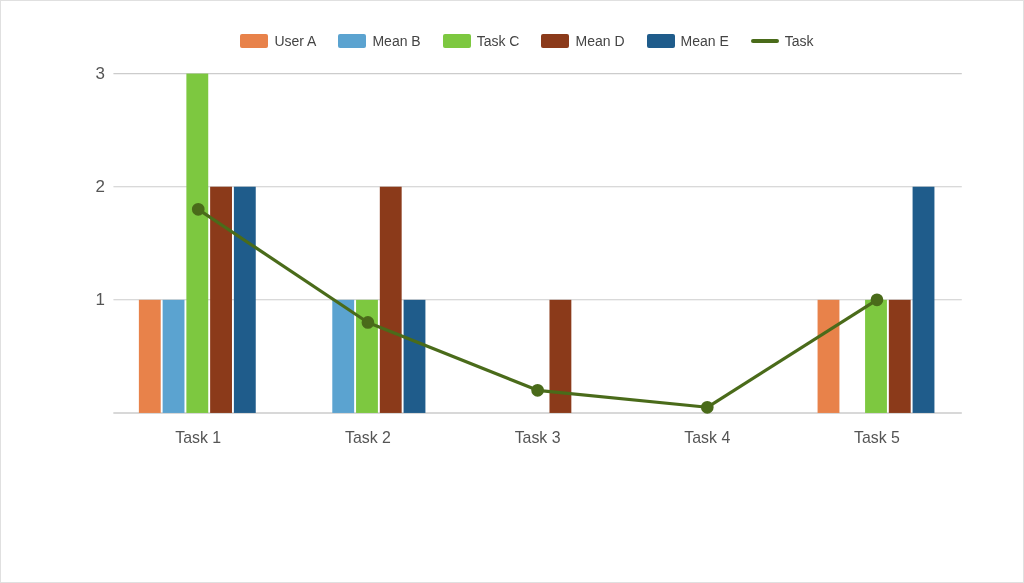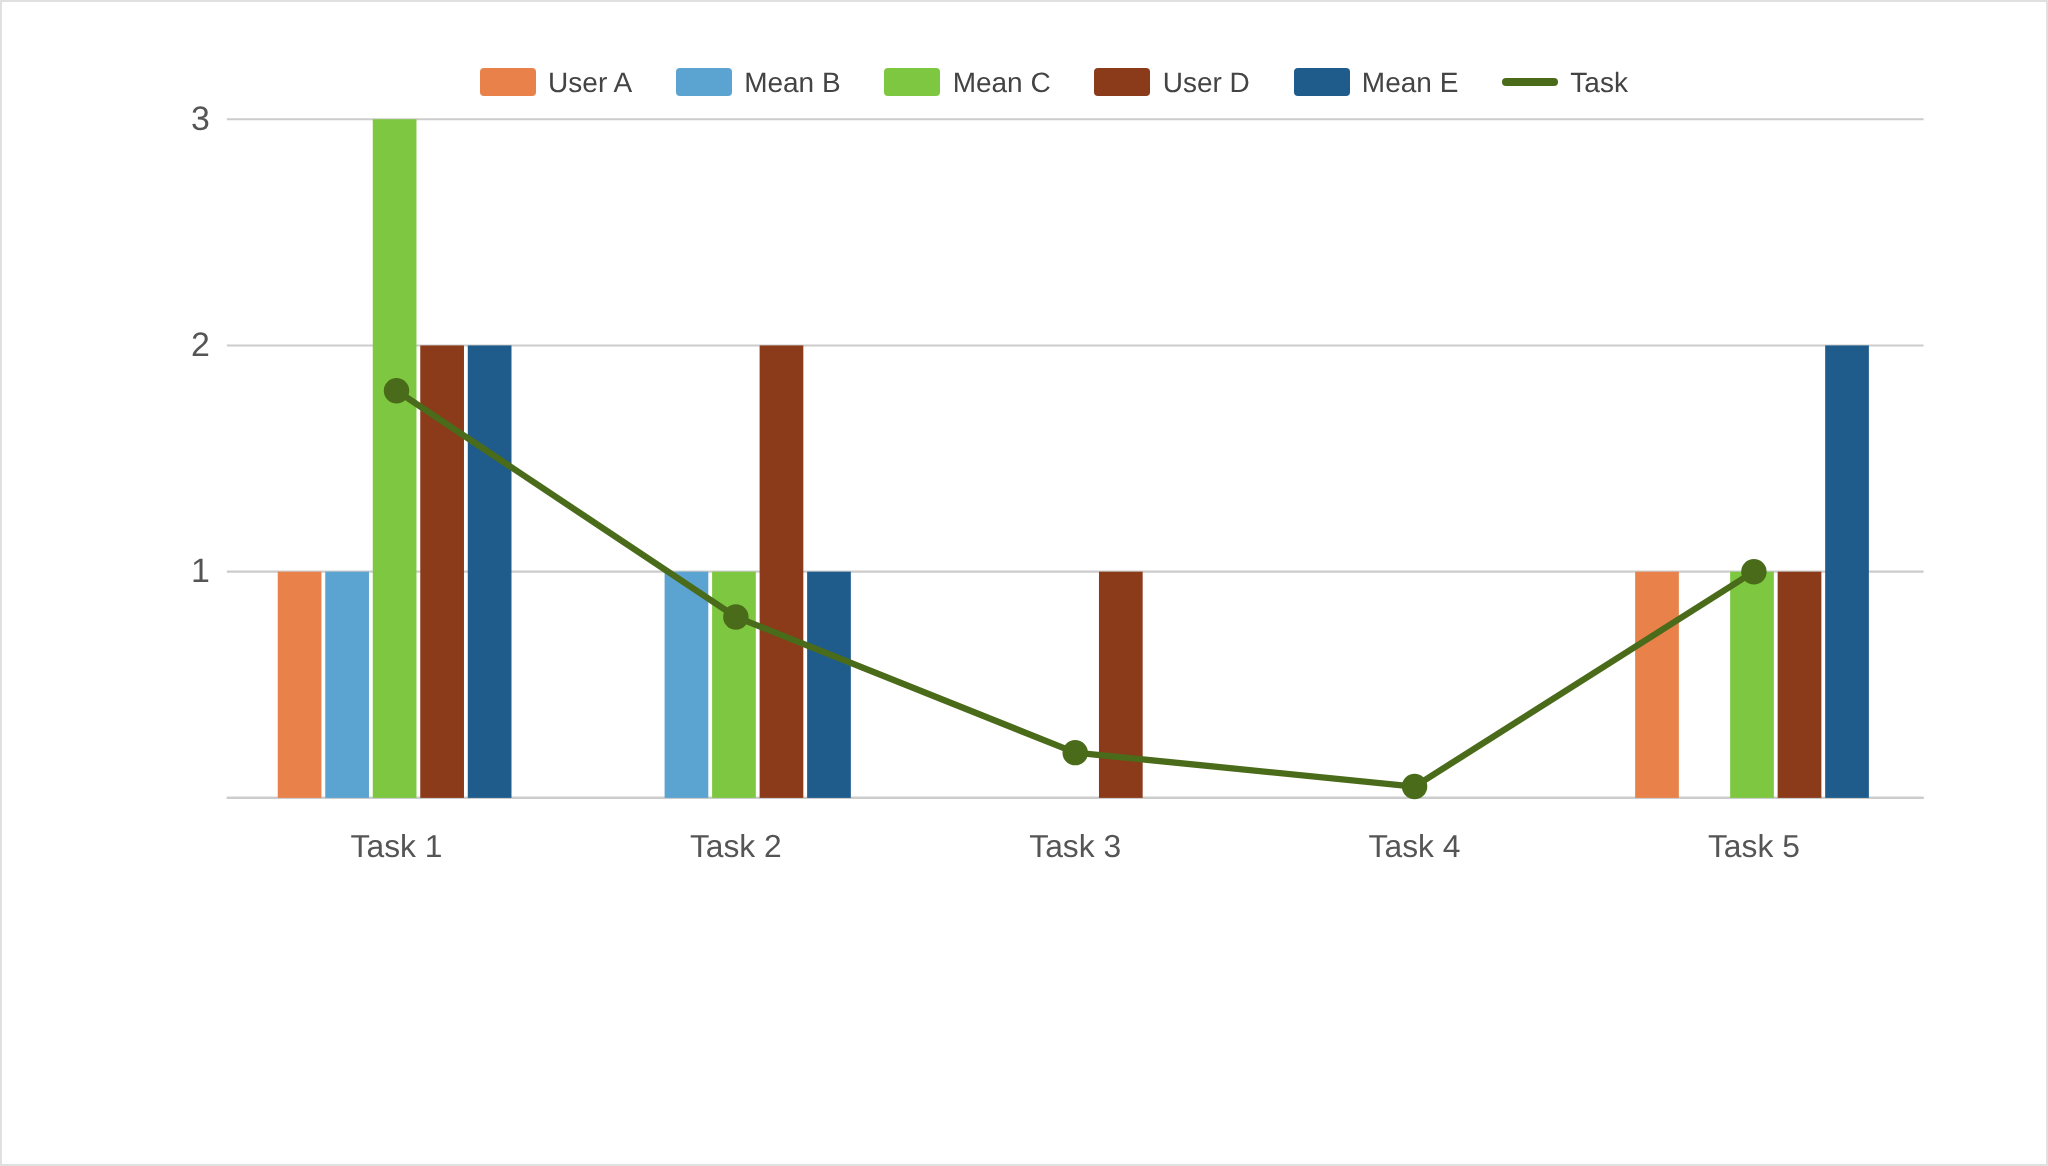--- a/index.html
+++ b/index.html
@@ -27,20 +27,21 @@
       font-weight: 400;
       color: #333;
       margin-bottom: 12px;
       letter-spacing: 0.5px;
     }
     .legend {
       display: flex;
       flex-direction: row;
       justify-content: center;
       gap: 22px;
+      margin-bottom: 14px;
       flex-wrap: wrap;
     }
     .legend-item {
       display: flex;
       align-items: center;
       gap: 6px;
       font-size: 14px;
       color: #444;
     }
     .legend-swatch {
@@ -73,25 +74,25 @@
   <div class="legend-item">
         <div class="legend-swatch" style="background: rgb(232, 130, 74);"></div>
         <span>User A</span>
       </div>
       <div class="legend-item">
         <div class="legend-swatch" style="background: rgb(91, 163, 208);"></div>
         <span>Mean B</span>
       </div>
       <div class="legend-item">
         <div class="legend-swatch" style="background: rgb(125, 200, 64);"></div>
-        <span>Mean C</span>
+        <span>Task C</span>
       </div>
       <div class="legend-item">
         <div class="legend-swatch" style="background: rgb(139, 58, 26);"></div>
-        <span>User D</span>
+        <span>Mean D</span>
       </div>
       <div class="legend-item">
         <div class="legend-swatch" style="background: rgb(31, 92, 139);"></div>
         <span>Mean E</span>
       </div>
       <div class="legend-item">
         <div class="legend-line" style="background: rgb(74, 107, 26); height: 4px;"></div>
         <span>Task</span>
       </div>
     </div>

